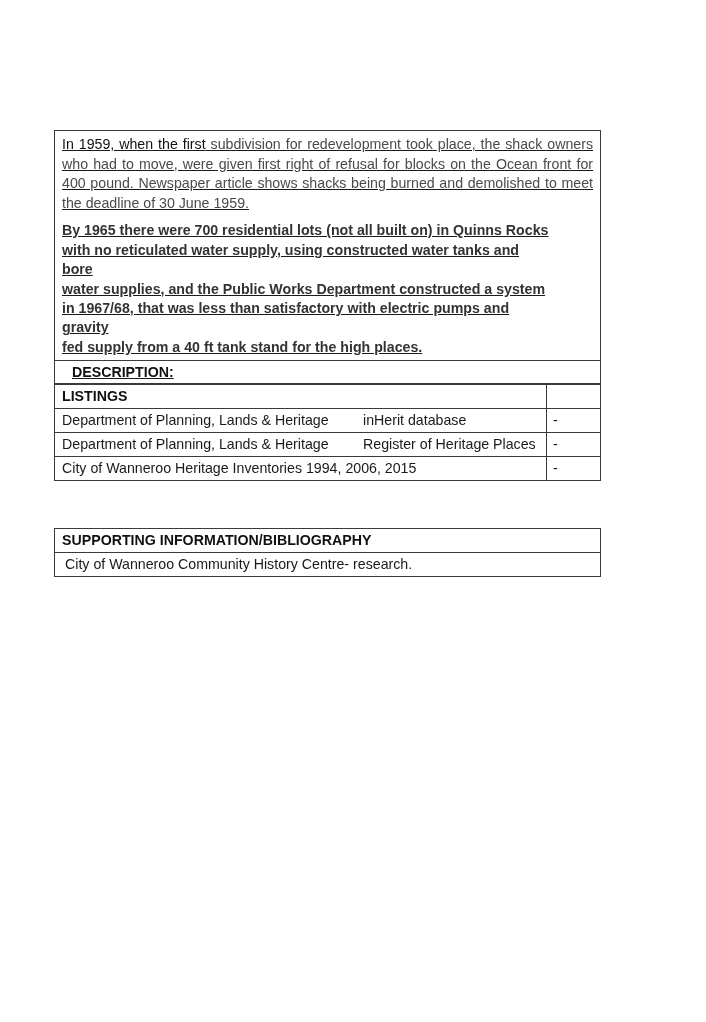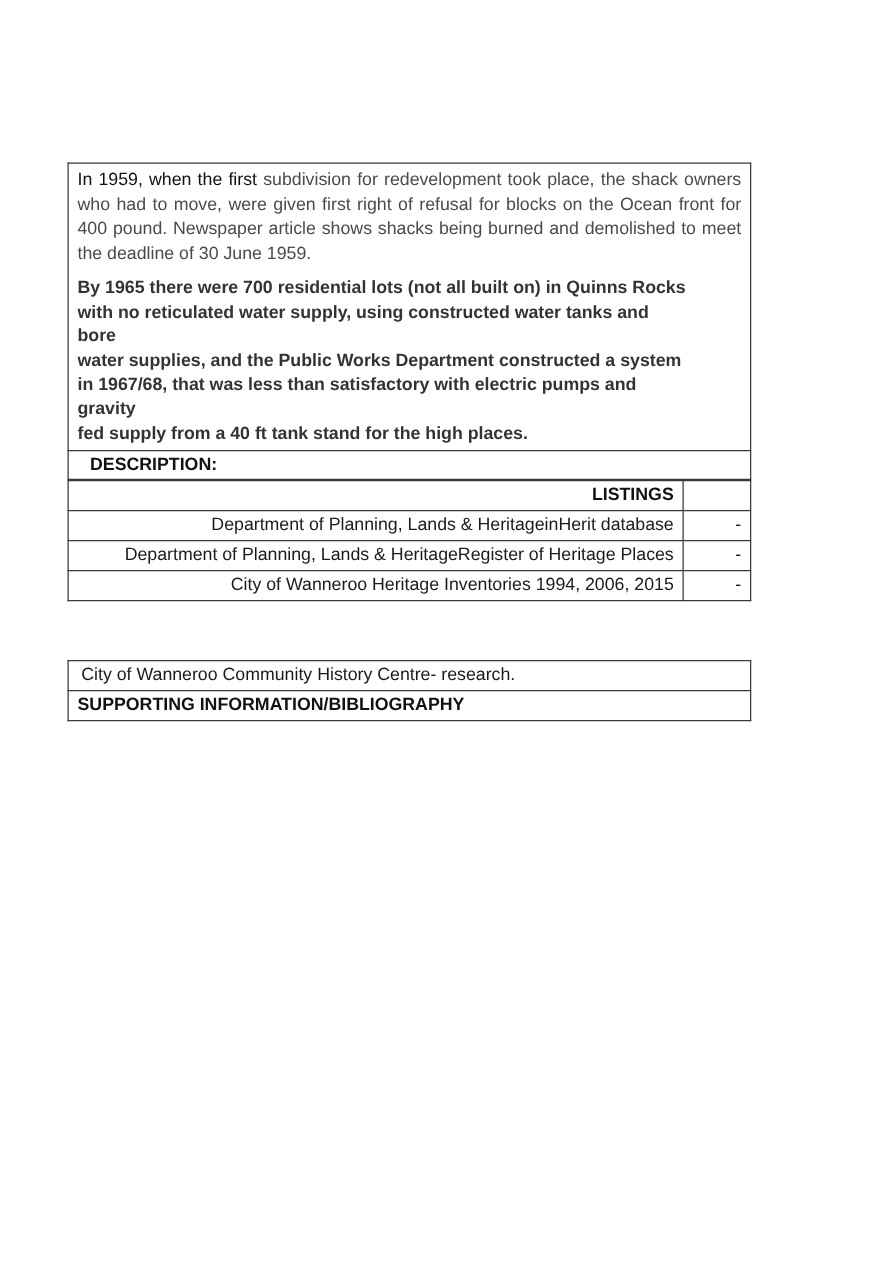--- a/index.html
+++ b/index.html
@@ -1,29 +1,29 @@
 <!DOCTYPE html>
 <html><head>
 <meta charset="utf-8">
 <style>
   html, body { margin: 0; padding: 0; background: #ffffff; }
   body { width: 706px; height: 1022px; position: relative; overflow: hidden;
          font-family: "Liberation Sans", sans-serif; color: #1a1a1a; }
   .tbl { position: absolute; left: 54px; width: 547px; border-collapse: collapse; }
   .tbl td { border: 1px solid #3a3a3a; padding: 0 7px; font-size: 14.2px; vertical-align: top; }
-  #history { top: 130px; }
+  #history { top: 130px; text-decoration: underline; }
   #history .hist-cell { padding-top: 4px; padding-bottom: 3px; }
   .p1 { margin: 0; line-height: 19.6px; text-align: justify; color: #4a4a4a; }
   .p1 .lead { color: #111; }
   .p2 { margin: 8px 0 0 0; line-height: 19.4px; font-weight: bold; color: #333; width: 490px; }
   .hdr { font-weight: bold; color: #111; }
   #history .desc-hdr { height: 22px; line-height: 22px; padding-left: 17px; }
   #history .desc-val { height: 23px; line-height: 22px; }
   #listings { top: 384px; }
-  #listings td { height: 23px; line-height: 23px; text-align: right; }
+  #listings td { height: 23px; line-height: 23px; }
   #listings td.dash { width: 40px; padding-left: 6px; }
   .src { display: inline-block; width: 301px; }
   #supporting { top: 528px; }
   #supporting td { height: 23px; line-height: 23px; }
   #supporting .ind { padding-left: 10px; }
 </style>
 </head>
 <body>
 
 <table id="history" class="tbl">
@@ -63,19 +63,19 @@
   <tr>
     <td><span>City of Wanneroo Heritage Inventories 1994, 2006, 2015</span></td>
     <td class="dash">-</td>
   </tr>
 </tbody>
   </table>
 
 <table id="supporting" class="tbl">
   <tbody>
       <tr>
-    <td class="ind">City of Wanneroo Community History Centre- research.</td>
+    <td class="hdr">SUPPORTING INFORMATION/BIBLIOGRAPHY</td>
   </tr>
   <tr>
-    <td class="hdr">SUPPORTING INFORMATION/BIBLIOGRAPHY</td>
+    <td class="ind">City of Wanneroo Community History Centre- research.</td>
   </tr>
 </tbody>
   </table>
 
 </body></html>

